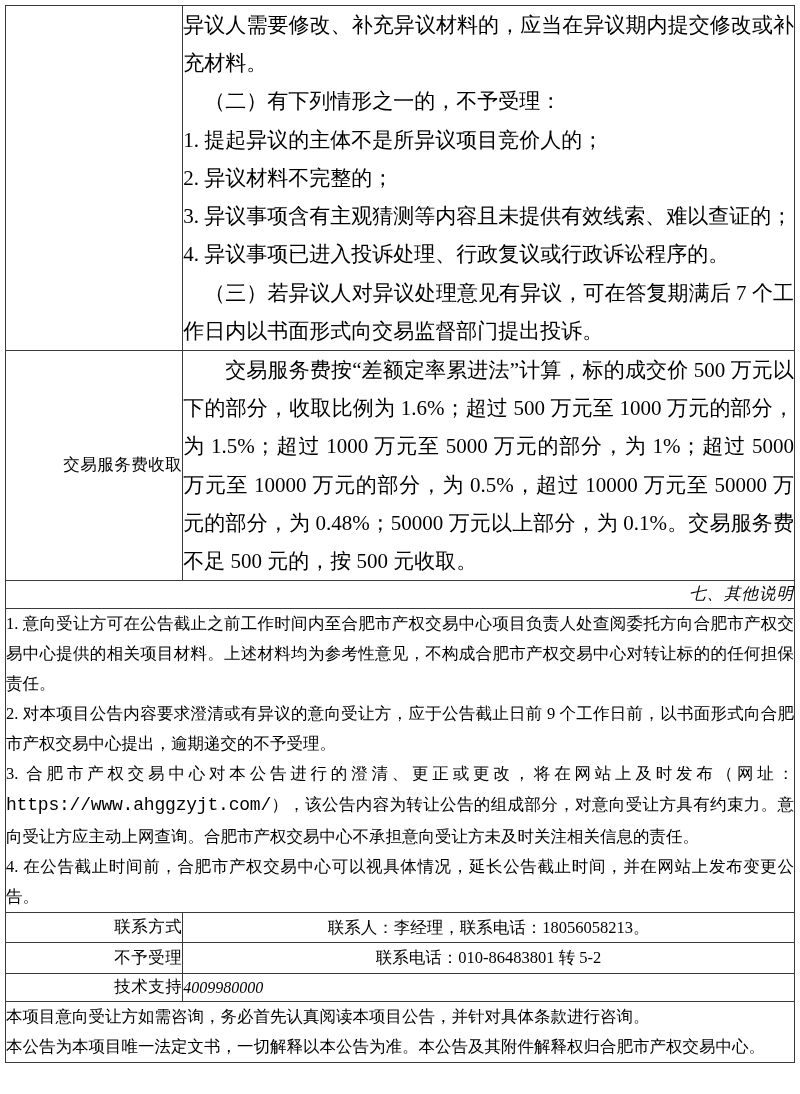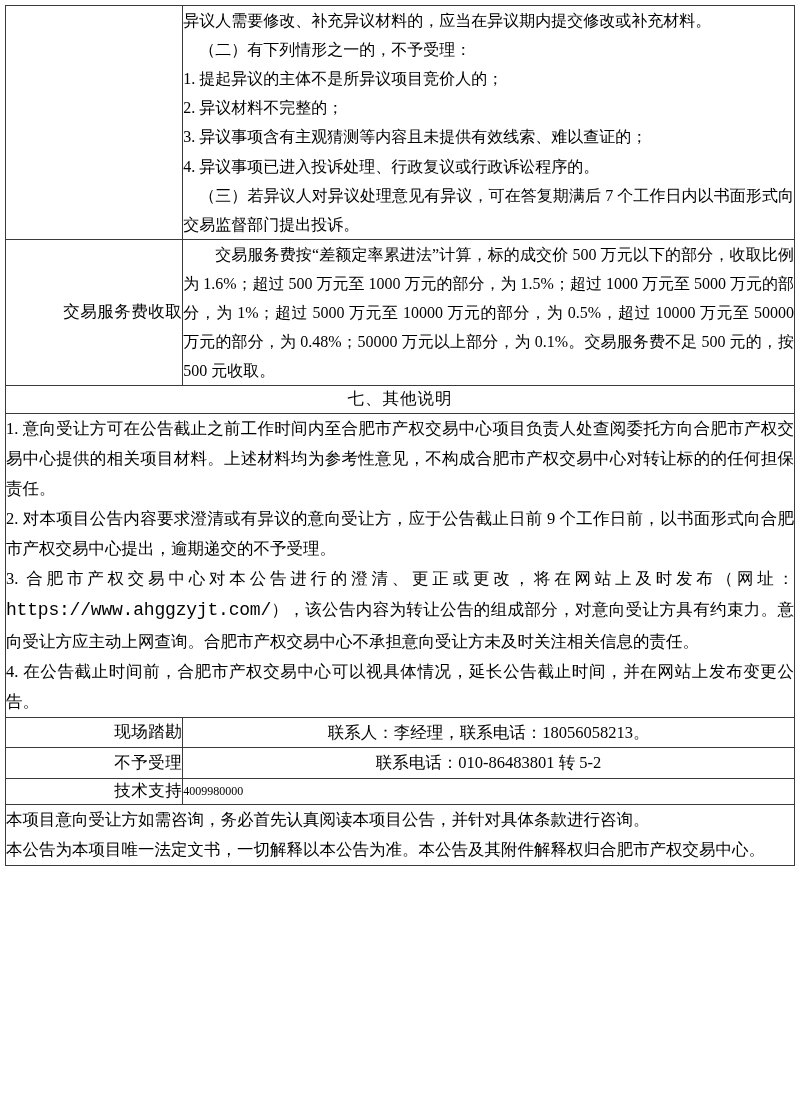--- a/index.html
+++ b/index.html
@@ -36,34 +36,35 @@
 
   .label-cell {
     text-align: right;
     font-size: 16.5px;
     letter-spacing: 0.5px;
     line-height: 1.5;
     padding: 4px 2px;
   }
   .body-cell {
     padding: 4px 8px 4px 10px;
-    font-size: 16px;
+    font-size: 21px;
     line-height: 1.82;
   }
   .full-cell {
     padding: 4px 10px 4px 8px;
     font-size: 16.5px;
     line-height: 1.82;
   }
   .heading-cell {
-    text-align: center;
+    text-align: right;
     font-size: 16.5px;
     line-height: 1.6;
     padding: 5px 0 6px 0;
     letter-spacing: 1px;
+    font-style: italic;
   }
   .p {
     margin: 0;
     text-align: justify;
     text-justify: inter-ideograph;
   }
   .p-indent { text-indent: 2em; }
   .p-half-indent { text-indent: 1em; }
   .mono-url {
     font-family: "Liberation Mono", "DejaVu Sans Mono", monospace;
@@ -72,22 +73,23 @@
   }
   .empty-cell { height: 100%; }
   .contact-body {
     padding: 5px 8px 5px 10px;
     font-size: 16.5px;
     line-height: 1.8;
     text-align: center;
   }
   .tech-body {
     padding: 4px 8px 4px 10px;
-    font-size: 12px;
+    font-size: 16px;
     line-height: 1.7;
+    font-style: italic;
   }
 </style>
 </head>
 <body>
 
 <div class="page">
   <table class="doc">
     <colgroup>
       <col class="col-label">
       <col class="col-body">
@@ -126,21 +128,21 @@
         <td class="full-cell" colspan="2">
           <p class="p">1. 意向受让方可在公告截止之前工作时间内至合肥市产权交易中心项目负责人处查阅委托方向合肥市产权交易中心提供的相关项目材料。上述材料均为参考性意见，不构成合肥市产权交易中心对转让标的的任何担保责任。</p>
           <p class="p">2. 对本项目公告内容要求澄清或有异议的意向受让方，应于公告截止日前 9 个工作日前，以书面形式向合肥市产权交易中心提出，逾期递交的不予受理。</p>
           <p class="p"><span>3. 合肥市产权交易中心对本公告进行的澄清、更正或更改，将在网站上及时发布（网址：</span><span class="mono-url">https://www.ahggzyjt.com/</span><span>），该公告内容为转让公告的组成部分，对意向受让方具有约束力。意向受让方应主动上网查询。合肥市产权交易中心不承担意向受让方未及时关注相关信息的责任。</span></p>
           <p class="p">4. 在公告截止时间前，合肥市产权交易中心可以视具体情况，延长公告截止时间，并在网站上发布变更公告。</p>
         </td>
       </tr>
 
 
       <tr>
-        <td class="label-cell">现场踏勘</td>
+        <td class="label-cell">联系方式</td>
         <td class="contact-body">联系人：李经理，联系电话：18056058213。</td>
       </tr>
 
       <tr>
         <td class="label-cell">不予受理</td>
         <td class="contact-body">联系电话：010-86483801 转 5-2</td>
       </tr>
 
 
       <tr>

